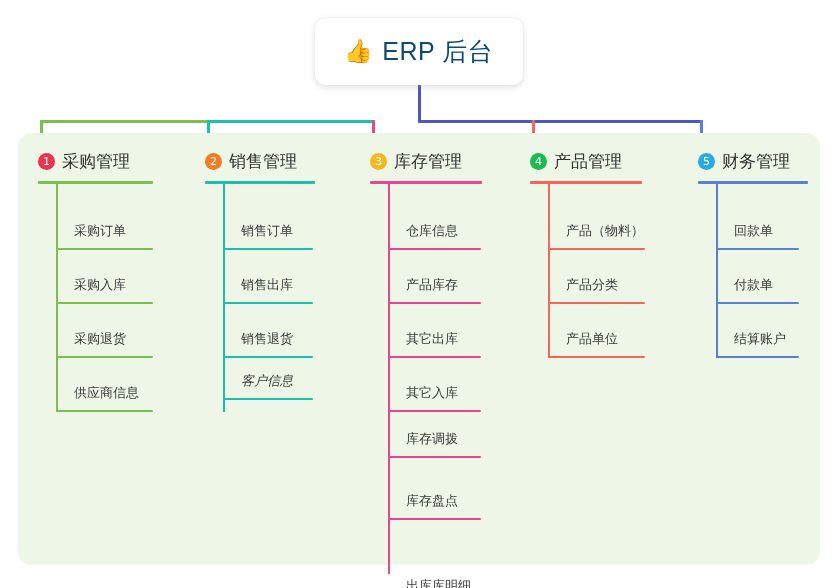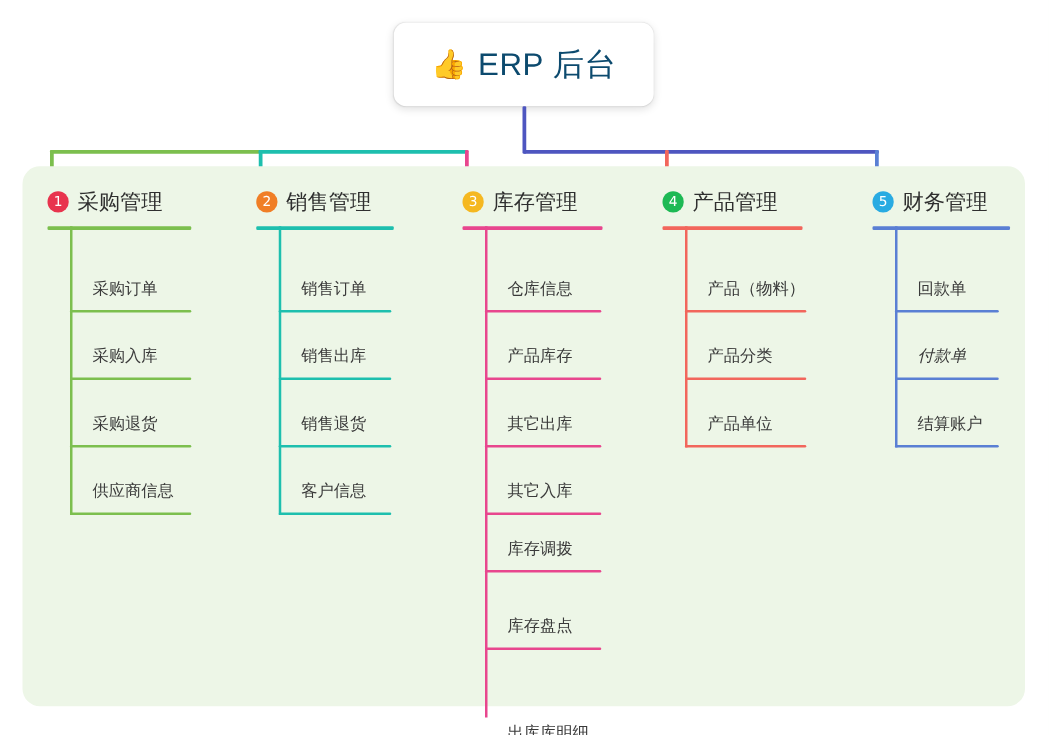--- a/index.html
+++ b/index.html
@@ -181,21 +181,21 @@
         <div class="leaf-rule" style="width: 90px; background: rgb(30, 191, 174);"></div>
       </div>
       <div class="leaf" style="top: 102px; width: 90px;">
         <span class="leaf-text">销售出库</span>
         <div class="leaf-rule" style="width: 90px; background: rgb(30, 191, 174);"></div>
       </div>
       <div class="leaf" style="top: 156px; width: 90px; padding-left: 21px;">
         <span class="leaf-text">销售退货</span>
         <div class="leaf-rule" style="width: 90px; background: rgb(30, 191, 174);"></div>
       </div>
-      <div class="leaf" style="top: 210px; width: 90px;">
+      <div class="leaf" style="top: 198px; width: 90px; font-style: italic;">
         <span class="leaf-text">客户信息</span>
         <div class="leaf-rule" style="width: 90px; background: rgb(30, 191, 174);"></div>
       </div>
     </div>
     <div class="column" style="left: 348px; top: 148px;">
       <div class="col-head">
         <span class="badge" style="background: rgb(245, 184, 33);">3</span>
         <span class="col-title">库存管理</span>
       </div>
       <div class="head-rule" style="width: 112px; background: rgb(232, 70, 142);"></div>
@@ -253,21 +253,21 @@
       <div class="col-head">
         <span class="badge" style="background: rgb(41, 171, 226);">5</span>
         <span class="col-title">财务管理</span>
       </div>
       <div class="head-rule" style="width: 110px; background: rgb(90, 127, 212);"></div>
       <div class="spine" style="height: 177px; background: rgb(90, 127, 212);"></div>
       <div class="leaf" style="top: 48px; width: 83px; padding-left: 44px;">
         <span class="leaf-text">回款单</span>
         <div class="leaf-rule" style="width: 83px; background: rgb(90, 127, 212);"></div>
       </div>
-      <div class="leaf" style="top: 102px; width: 83px; font-style: italic;">
+      <div class="leaf" style="top: 102px; width: 83px;">
         <span class="leaf-text">付款单</span>
         <div class="leaf-rule" style="width: 83px; background: rgb(90, 127, 212);"></div>
       </div>
       <div class="leaf" style="top: 156px; width: 83px; font-family: Liberation Mono, monospace;">
         <span class="leaf-text">结算账户</span>
         <div class="leaf-rule" style="width: 83px; background: rgb(90, 127, 212);"></div>
       </div>
     </div>
   </div>
 

